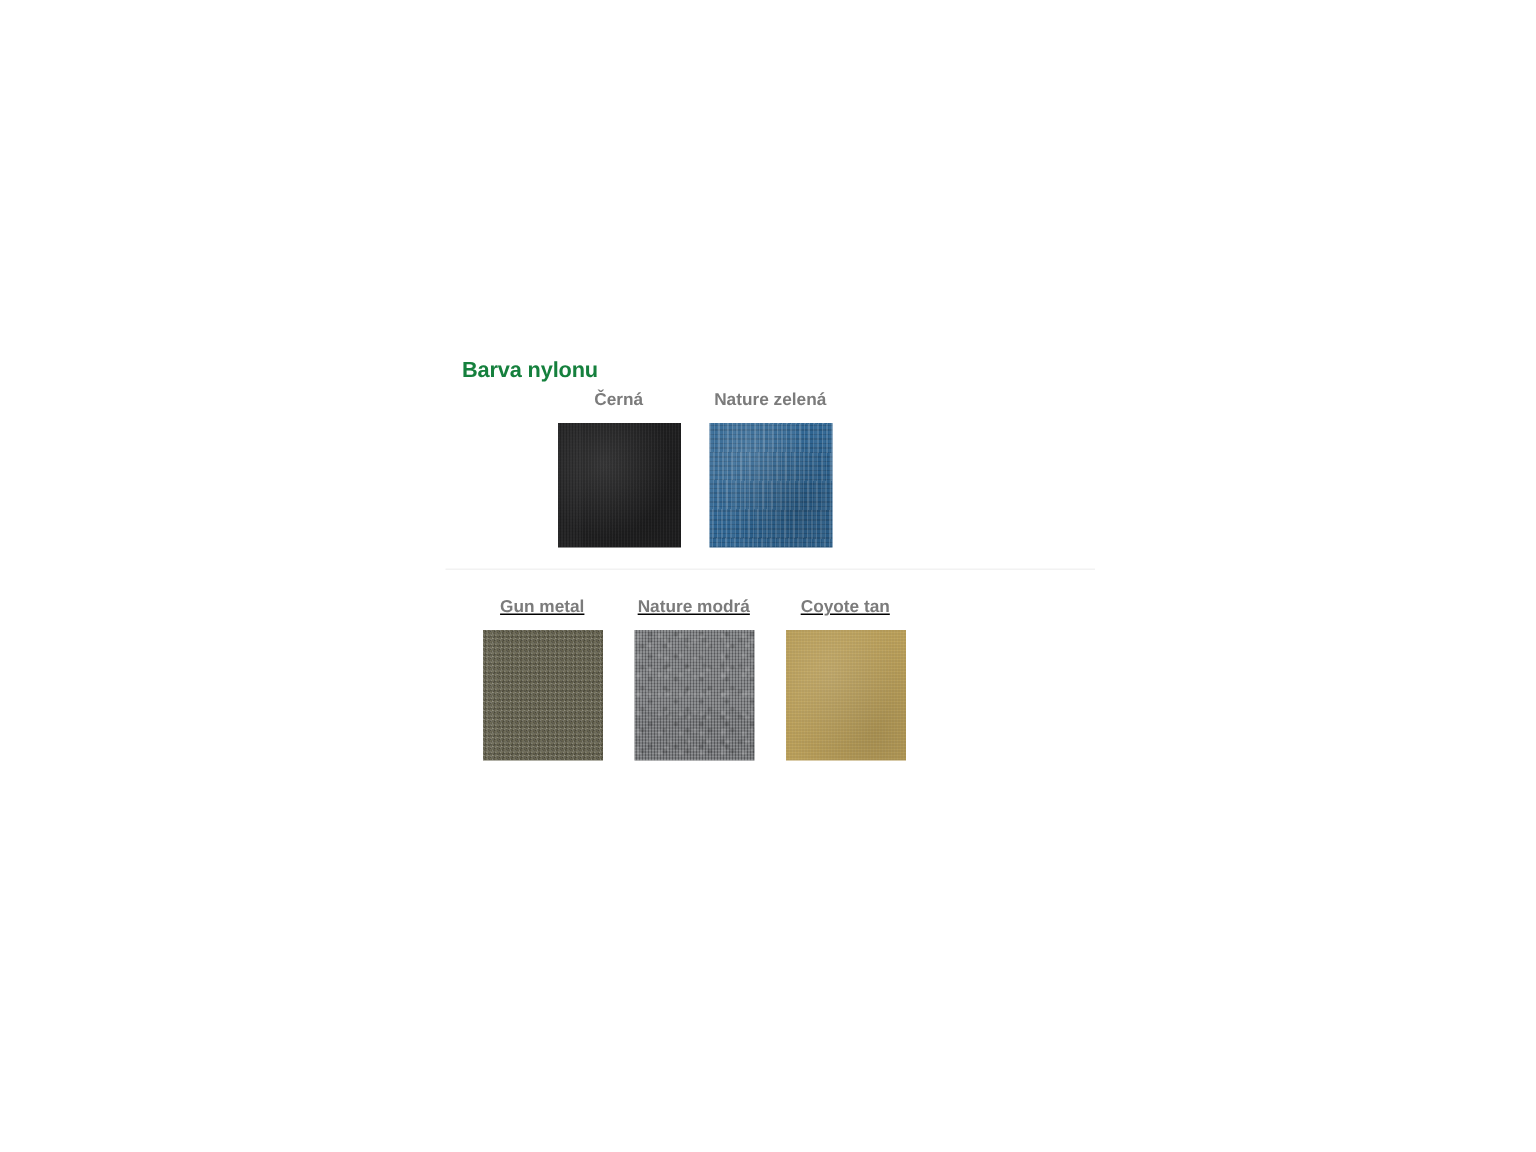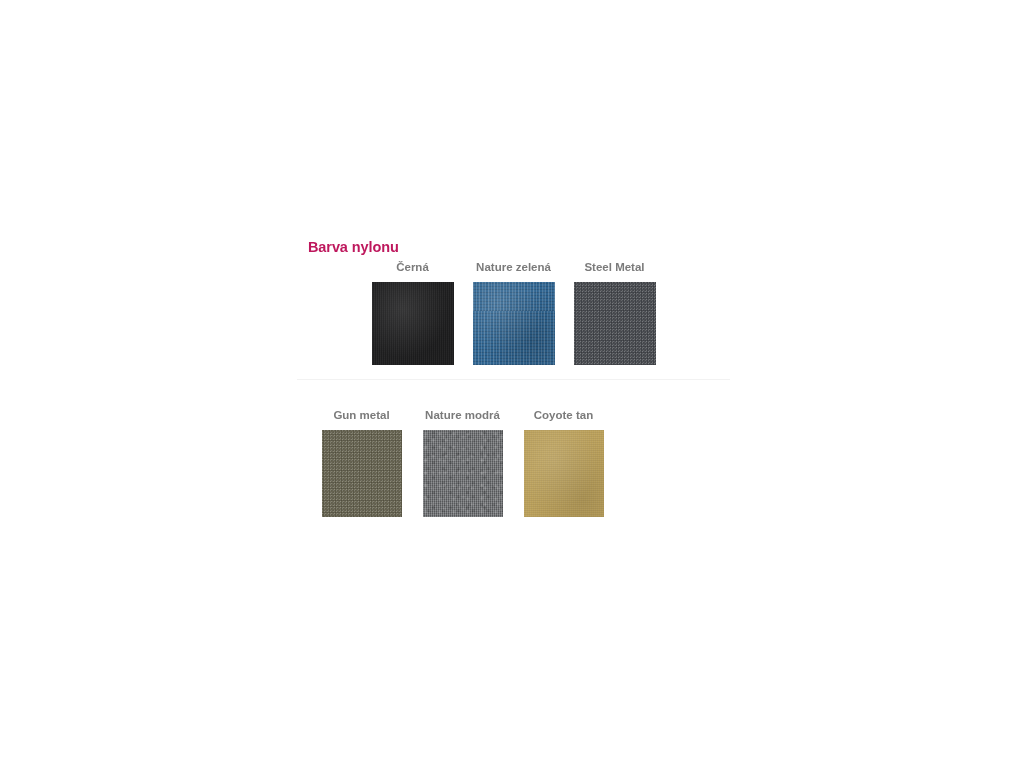--- a/index.html
+++ b/index.html
@@ -20,40 +20,41 @@
   #swatch-panel {
     position: absolute;
     left: 297px;
     top: 238px;
     width: 440px;
   }
 
   #panel-title {
     font-size: 14.5px;
     font-weight: bold;
-    color: #be185d;
+    color: #15803d;
     letter-spacing: -0.1px;
     margin: 0 0 4px 11px;
     line-height: 18px;
   }
 
   
   .swatch-row {
     display: flex;
     align-items: flex-start;
   }
 
   #row-1 {
     padding-left: 65px;
   }
   #row-1 .swatch-item { width: 101px; }
 
   #row-2 {
     padding-left: 14px;
-    margin-top: 28px;
+    margin-top: 18px;
+    text-decoration: underline;
   }
   #row-2 .swatch-item { width: 101px; }
 
   .swatch-item {
     display: flex;
     flex-direction: column;
     align-items: center;
   }
 
   .swatch-label {
@@ -161,24 +162,20 @@
 
   <div class="swatch-row" id="row-1">
       <div class="swatch-item">
         <div class="swatch-label">Černá</div>
         <div class="swatch-chip tex-smooth" style="background-color: rgb(30, 30, 31);"></div>
       </div>
       <div class="swatch-item">
         <div class="swatch-label">Nature zelená</div>
         <div class="swatch-chip tex-denim" style="background-color: rgb(45, 99, 144);"></div>
       </div>
-      <div class="swatch-item">
-        <div class="swatch-label">Steel Metal</div>
-        <div class="swatch-chip tex-weave" style="background-color: rgb(74, 77, 82);"></div>
-      </div>
     </div>
 
   <div id="row-divider" style="background: rgb(242, 242, 242);"></div>
 
   <div class="swatch-row" id="row-2">
       <div class="swatch-item">
         <div class="swatch-label">Gun metal</div>
         <div class="swatch-chip tex-weave" style="background-color: rgb(107, 104, 83);"></div>
       </div>
       <div class="swatch-item">

